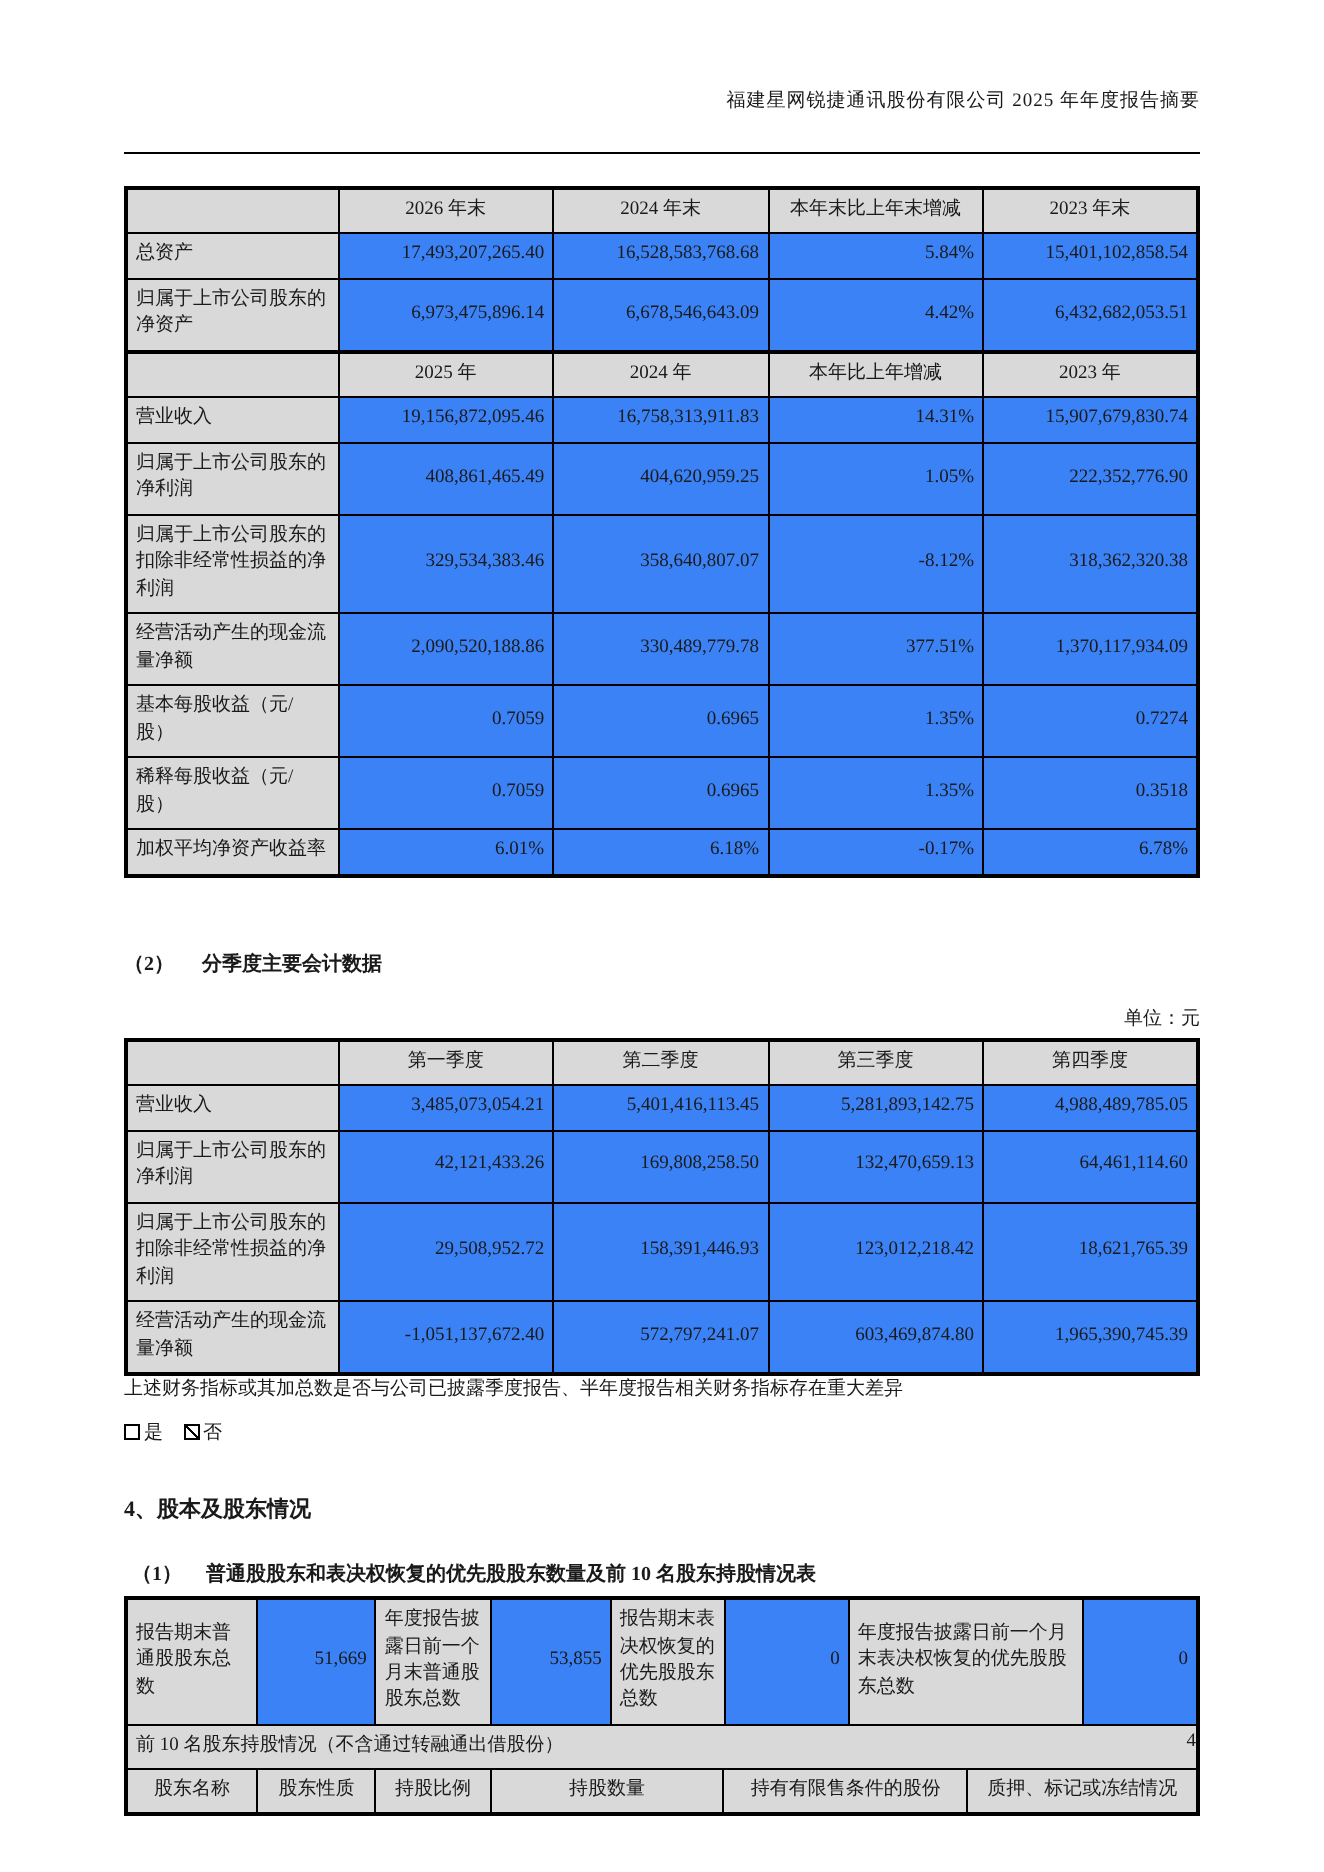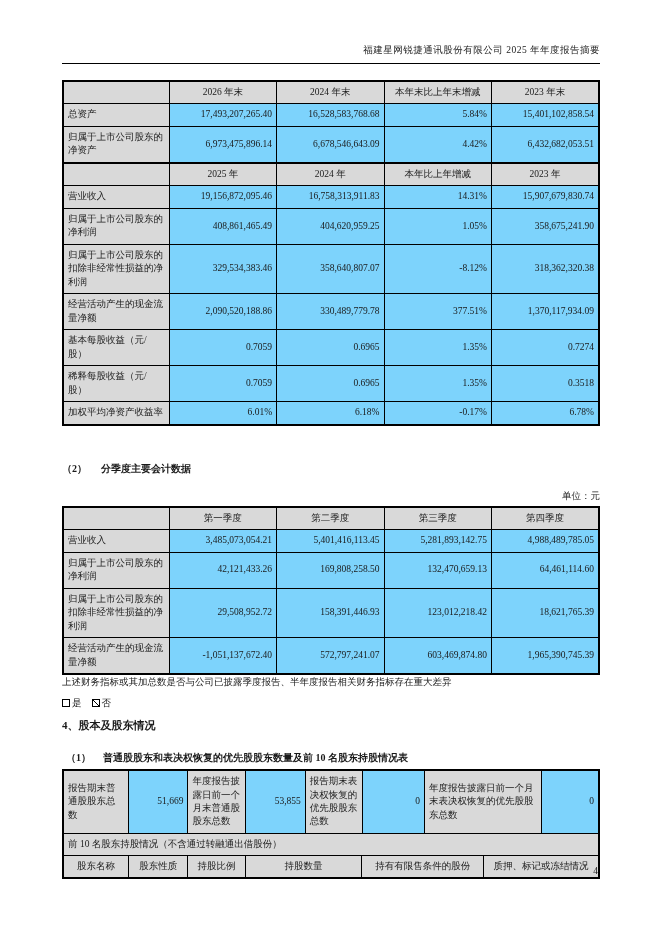--- a/index.html
+++ b/index.html
@@ -8,38 +8,38 @@
     position:relative;
     width:662px; height:936px;
     background:#ffffff;
     font-family:"Liberation Serif","DejaVu Serif",serif;
     color:#1a1a1a;
     overflow:hidden;
   }
   .content { position:absolute; left:62px; top:0; width:538px; }
 
   .doc-header {
-    padding-top:44px; padding-bottom:6px;
+    padding-top:44px; padding-bottom:19px;
     border-bottom:1px solid #000;
     text-align:right;
     font-size:9.5px; letter-spacing:0.5px;
   }
 
   table { width:100%; border-collapse:collapse; table-layout:fixed; }
   .fin-table { margin-top:16px; border:2px solid #000; font-size:9.5px; }
   .fin-table td, .fin-table th { border:1px solid #000; padding:4px 4px; line-height:1.42; font-weight:normal; vertical-align:middle; }
   .gray { background:#d9d9d9; }
   .hdr  { text-align:center; }
   .lbl  { text-align:left; }
-  .num  { text-align:right; background:#7dd3fc; }
+  .num  { text-align:right; background:#3b82f6; }
   .hdr2-row td { border-top:2px solid #000; }
 
   .sec-title-sm { margin-top:36px; font-size:10px; font-weight:bold; }
   .sec-title-sm .sec-no { margin-right:14px; }
-  .sec-title-lg { margin-top:8px; font-size:11px; font-weight:bold; }
+  .sec-title-lg { margin-top:24px; font-size:11px; font-weight:bold; }
   .sub-title    { margin-top:18px; font-size:10px; font-weight:bold; padding-left:4px; }
   .sub-title .sec-no { margin-right:12px; }
 
   .unit-line { margin-top:14px; margin-bottom:3px; text-align:right; font-size:9.5px; }
 
   .note-line { margin-top:0; font-size:9.5px; line-height:1.5; }
   .cb-line   { margin-top:8px; font-size:9.5px; }
   .cb {
     display:inline-block; width:8px; height:8px;
     border:1px solid #000; margin-right:2px; vertical-align:-1px;
@@ -113,21 +113,21 @@
         <td class="num">19,156,872,095.46</td>
         <td class="num">16,758,313,911.83</td>
         <td class="num">14.31%</td>
         <td class="num">15,907,679,830.74</td>
       </tr>
       <tr>
         <td class="gray lbl">归属于上市公司股东的净利润</td>
         <td class="num">408,861,465.49</td>
         <td class="num">404,620,959.25</td>
         <td class="num">1.05%</td>
-        <td class="num">358,675,241.90</td>
+        <td class="num">222,352,776.90</td>
       </tr>
       <tr>
         <td class="gray lbl">归属于上市公司股东的扣除非经常性损益的净利润</td>
         <td class="num">329,534,383.46</td>
         <td class="num">358,640,807.07</td>
         <td class="num">-8.12%</td>
         <td class="num">318,362,320.38</td>
       </tr>
       <tr>
         <td class="gray lbl">经营活动产生的现金流量净额</td>

